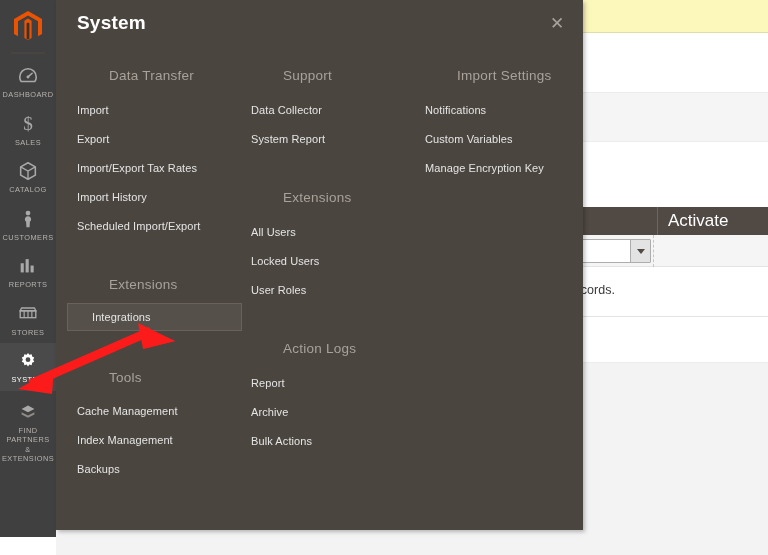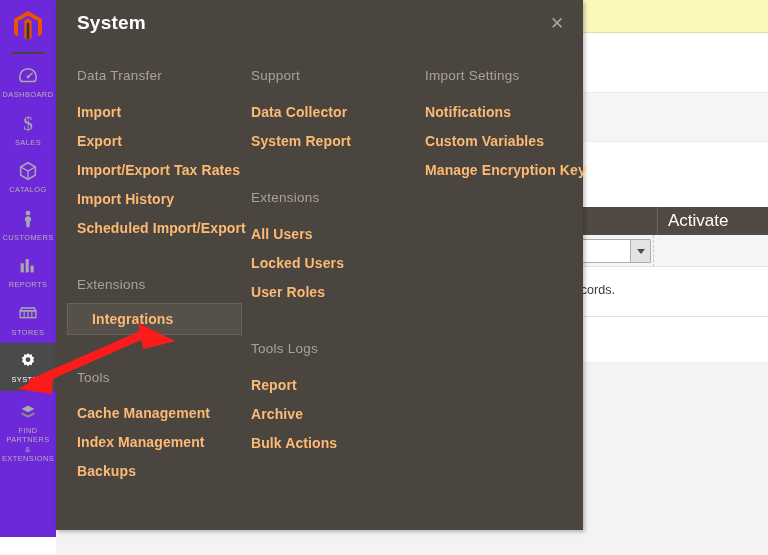--- a/index.html
+++ b/index.html
@@ -42,21 +42,21 @@
   .bg-empty-text {
     position:absolute; left:560px; top:283px; font-size:12.5px; color:#3a3a3a;
     white-space:nowrap;
   }
   .bg-white-2 { position:absolute; left:56px; top:318px; right:0; height:45px; background:#ffffff; border-bottom:1px solid #ececec; }
   .bg-grey-bottom { position:absolute; left:56px; top:363px; right:0; bottom:0; background:#f3f3f3; }
 
   
   .rail {
     position:absolute; left:0; top:0; width:56px; height:537px;
-    background:#6d28d9; z-index:40;
+    background:#404040; z-index:40;
   }
   .rail-logo { position:relative; height:52px; display:flex; align-items:center; justify-content:center; }
   .rail-sep { width:34px; height:2px; background:#4a4440; margin:0 auto 4px auto; }
   .rail-item {
     position:relative; display:block; width:56px; padding:7px 0 6px 0;
     text-align:center; text-decoration:none; color:#a9a9a9;
   }
   .rail-item .ico { display:block; height:22px; margin-bottom:3px; }
   .rail-item .lbl {
     display:block; font-size:7.4px; letter-spacing:.45px;
@@ -79,25 +79,25 @@
     position:absolute; right:14px; top:11px; width:24px; height:24px;
     display:flex; align-items:center; justify-content:center;
     color:#a8a19b; font-size:17px; line-height:1; cursor:pointer; font-weight:300;
   }
   .col { position:absolute; top:0; }
   .col-1 { left:21px; width:165px; }
   .col-2 { left:195px; width:165px; }
   .col-3 { left:369px; width:150px; }
 
   .grp-title {
-    color:#a9a29b; font-size:13.5px; letter-spacing:.25px; white-space:nowrap;
+    color:#a9a29b; font-size:13.5px; letter-spacing:.25px; white-space:nowrap;margin-left:32px;
   }
   .m-link {
-    display:block; color:#fdba74; font-size:14px; text-decoration:none;
-    white-space:nowrap; letter-spacing:.1px;font-weight:bold;
+    display:block; color:#e5e5e5; font-size:11px; text-decoration:none;
+    white-space:nowrap; letter-spacing:.1px;
   }
   .m-link.hl {
     background:#56504a; border:1px solid #6a625a;
     padding:7px 0 7px 9px; margin-left:-10px; width:175px;
   }
 
   
   .abs { position:absolute; left:0; }
 
   
@@ -254,21 +254,21 @@
     <div class="col col-2">
       <div class="grp-title abs" style="top:68px;">Support</div>
       <a class="m-link abs" href="#" style="top:104px;">Data Collector</a>
       <a class="m-link abs" href="#" style="top:133px;">System Report</a>
 
       <div class="grp-title abs" style="top:190px;">Extensions</div>
       <a class="m-link abs" href="#" style="top:226px;">All Users</a>
       <a class="m-link abs" href="#" style="top:255px;">Locked Users</a>
       <a class="m-link abs" href="#" style="top:284px;">User Roles</a>
 
-      <div class="grp-title abs" style="top:341px;">Tools Logs</div>
+      <div class="grp-title abs" style="top:341px;">Action Logs</div>
       <a class="m-link abs" href="#" style="top:377px;">Report</a>
       <a class="m-link abs" href="#" style="top:406px;">Archive</a>
       <a class="m-link abs" href="#" style="top:435px;">Bulk Actions</a>
     </div>
 
     <div class="col col-3">
       <div class="grp-title abs" style="top:68px;">Import Settings</div>
       <a class="m-link abs" href="#" style="top:104px;">Notifications</a>
       <a class="m-link abs" href="#" style="top:133px;">Custom Variables</a>
       <a class="m-link abs" href="#" style="top:162px;">Manage Encryption Key</a>

